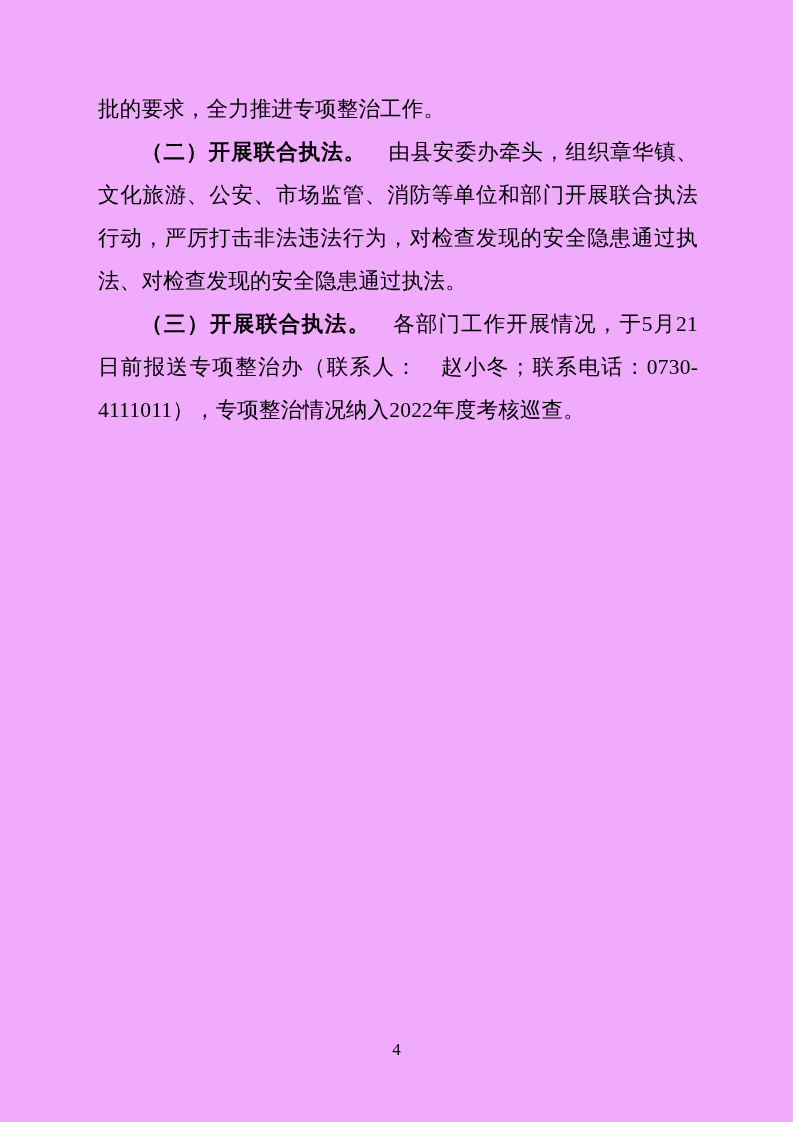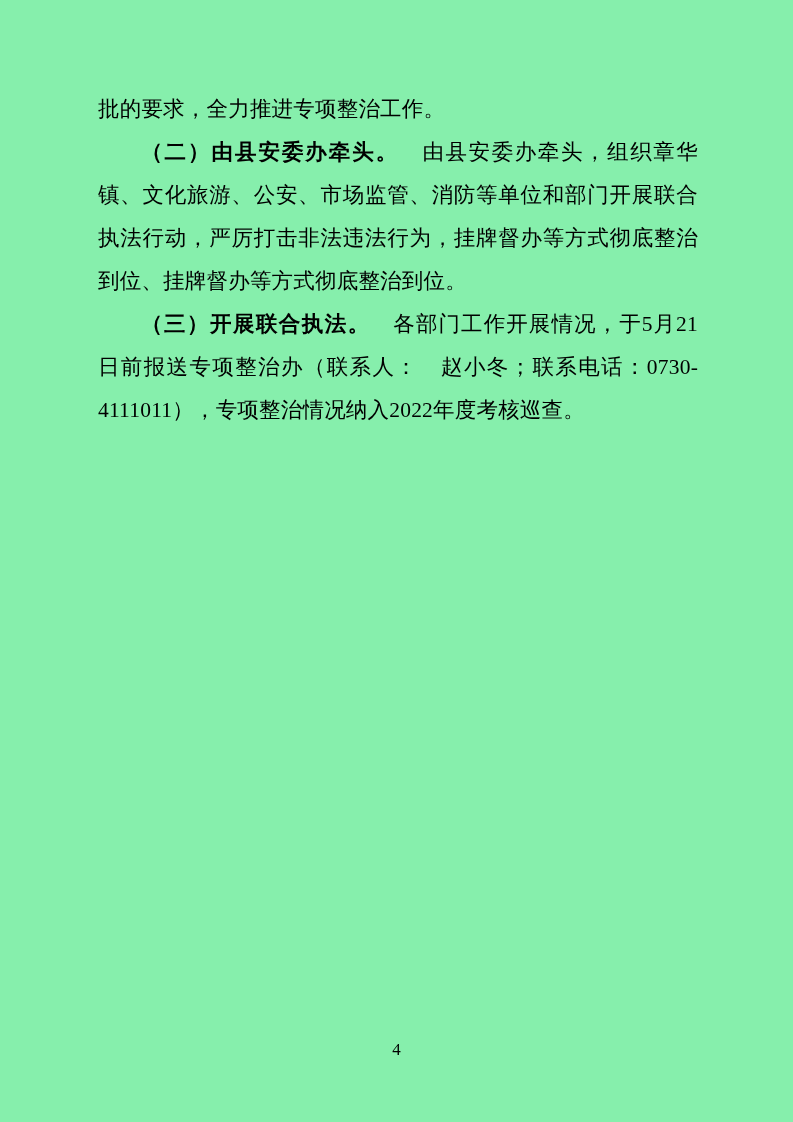--- a/index.html
+++ b/index.html
@@ -4,21 +4,21 @@
 <style>
   html, body {
     margin: 0;
     padding: 0;
     background: #ffffff;
   }
   .page {
     position: relative;
     width: 793px;
     height: 1122px;
-    background: #86efac;
+    background: #f0abfc;
     overflow: hidden;
     font-family: "Liberation Serif", "DejaVu Serif", serif;
     color: #000000;
   }
   .body-area {
     position: absolute;
     left: 98px;
     top: 88px;
     width: 600px;
   }
@@ -49,21 +49,21 @@
 </style>
 </head>
 <body>
 
 <div class="page">
 
   <div class="body-area">
 
     <p class="para"><span>批的要求，全力推进专项整治工作。</span></p>
 
-    <p class="para indent"><span class="lead">（二）由县安委办牵头。</span><span>　由县安委办牵头，组织章华镇、文化旅游、公安、市场监管、消防等单位和部门开展联合执法行动，严厉打击非法违法行为，挂牌督办等方式彻底整治到位、挂牌督办等方式彻底整治到位。</span></p>
+    <p class="para indent"><span class="lead">（二）开展联合执法。</span><span>　由县安委办牵头，组织章华镇、文化旅游、公安、市场监管、消防等单位和部门开展联合执法行动，严厉打击非法违法行为，对检查发现的安全隐患通过执法、对检查发现的安全隐患通过执法。</span></p>
 
     <p class="para indent"><span class="lead">（三）开展联合执法。</span><span>　各部门工作开展情况，于5月21日前报送专项整治办（联系人：　赵小冬；联系电话：0730-4111011），专项整治情况纳入2022年度考核巡查。</span></p>
 
   </div>
 
   <div class="page-number">4</div>
 
 </div>
 
 </body></html>

